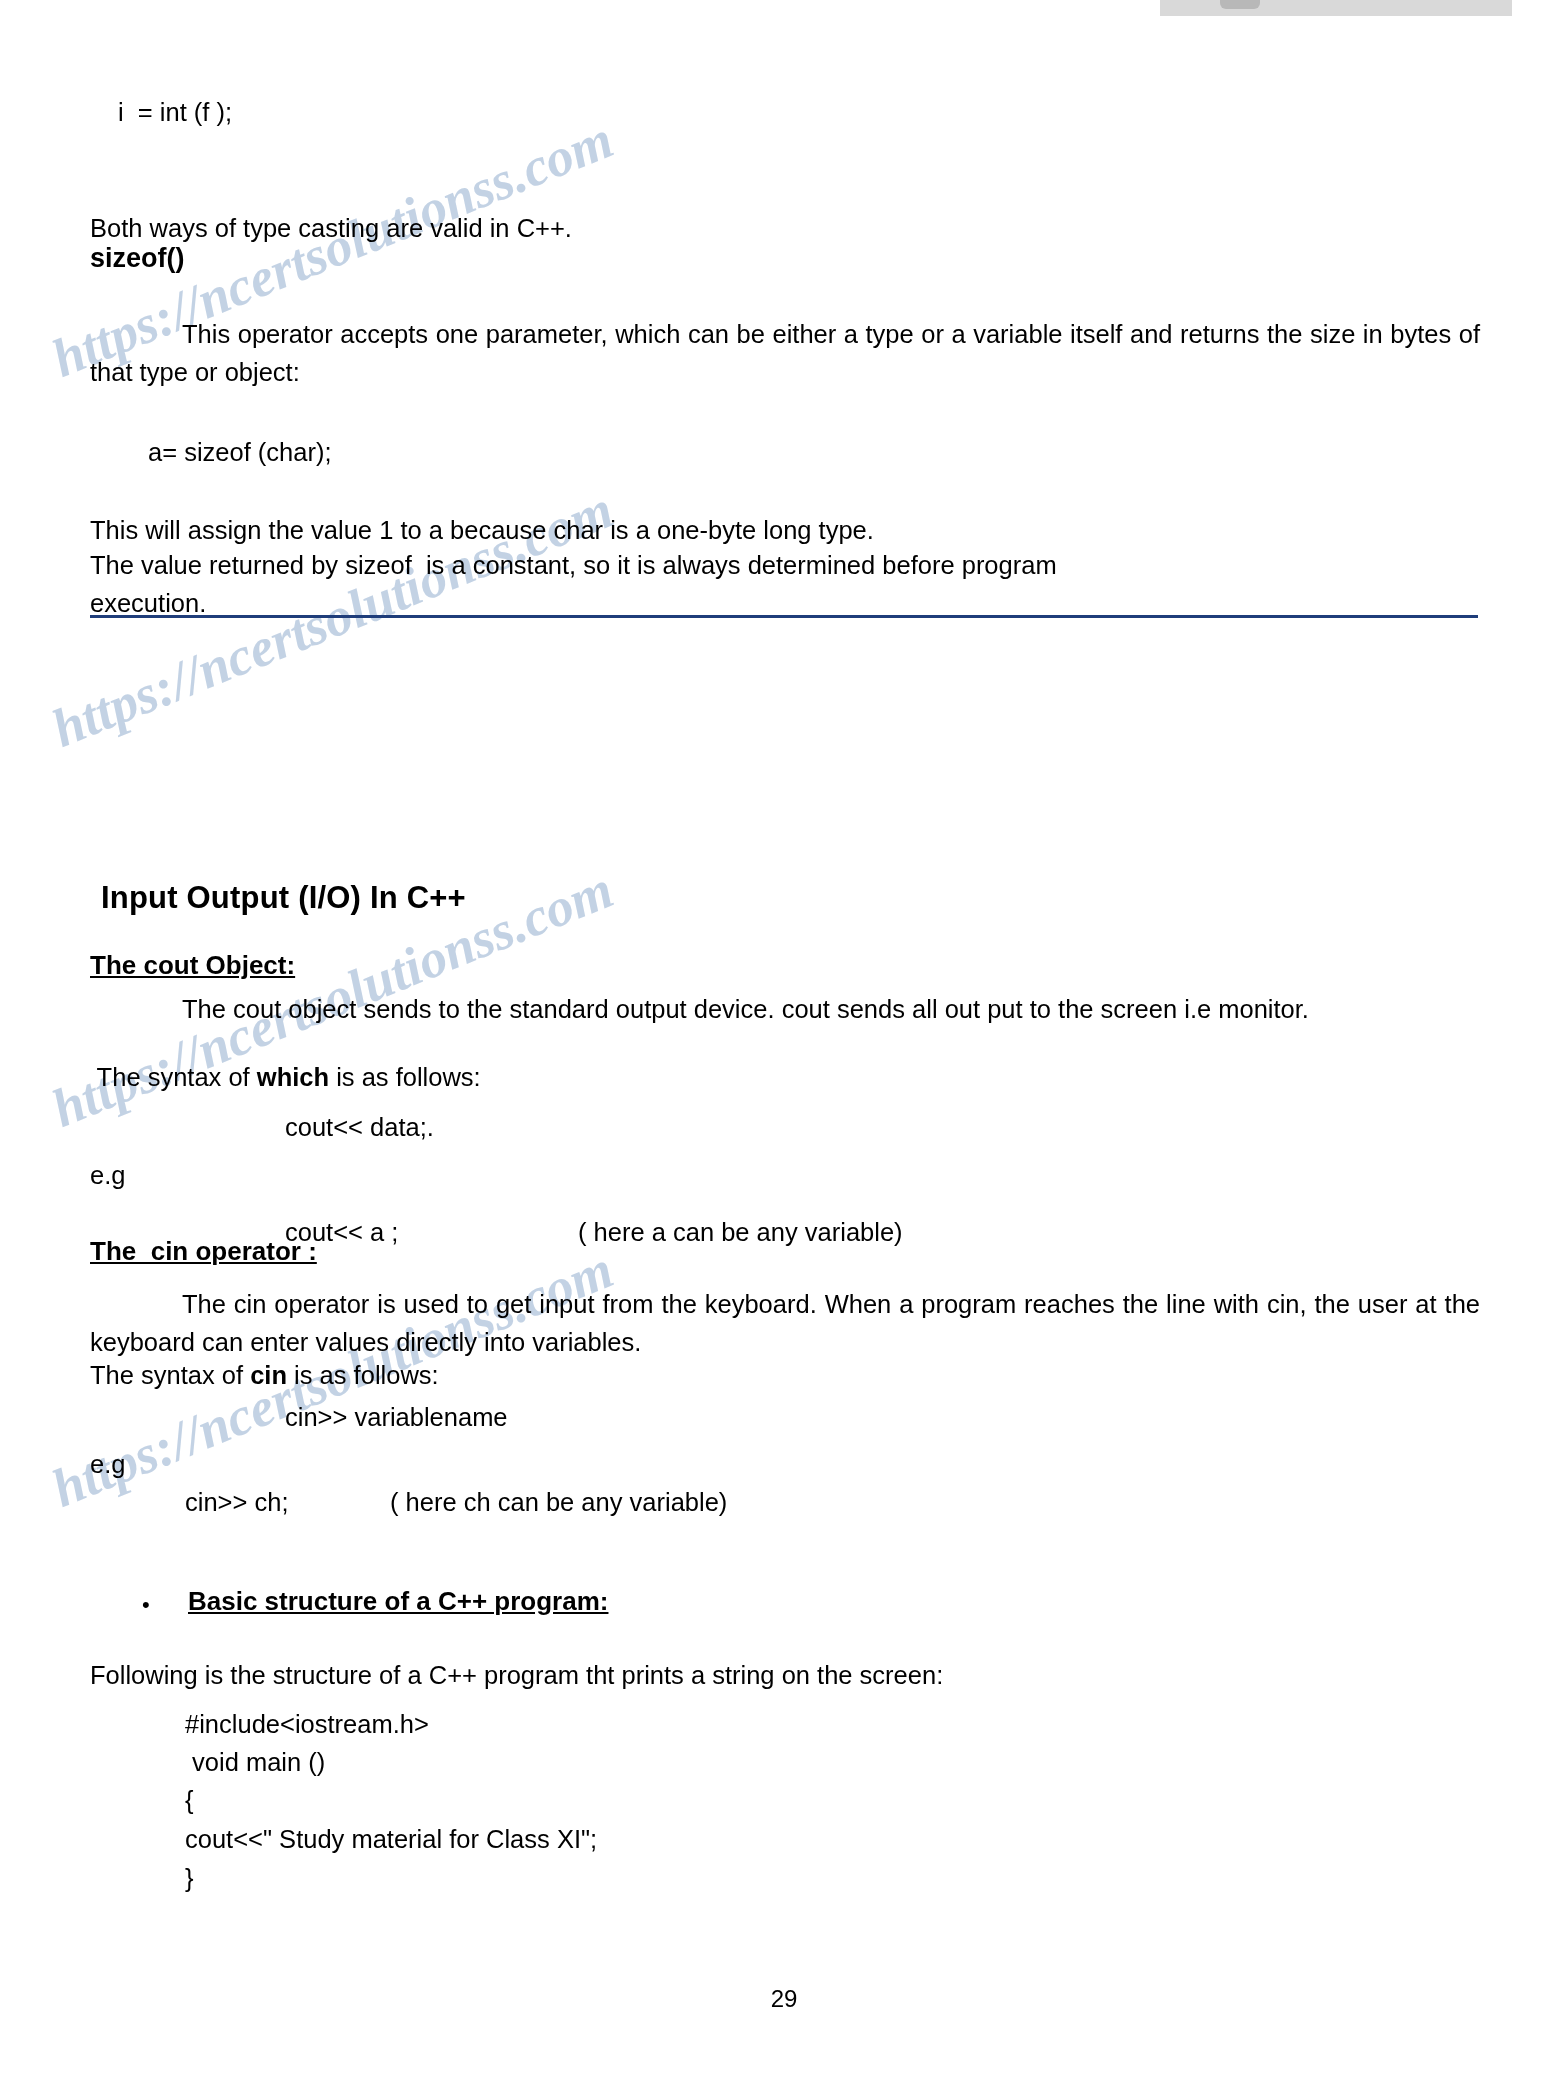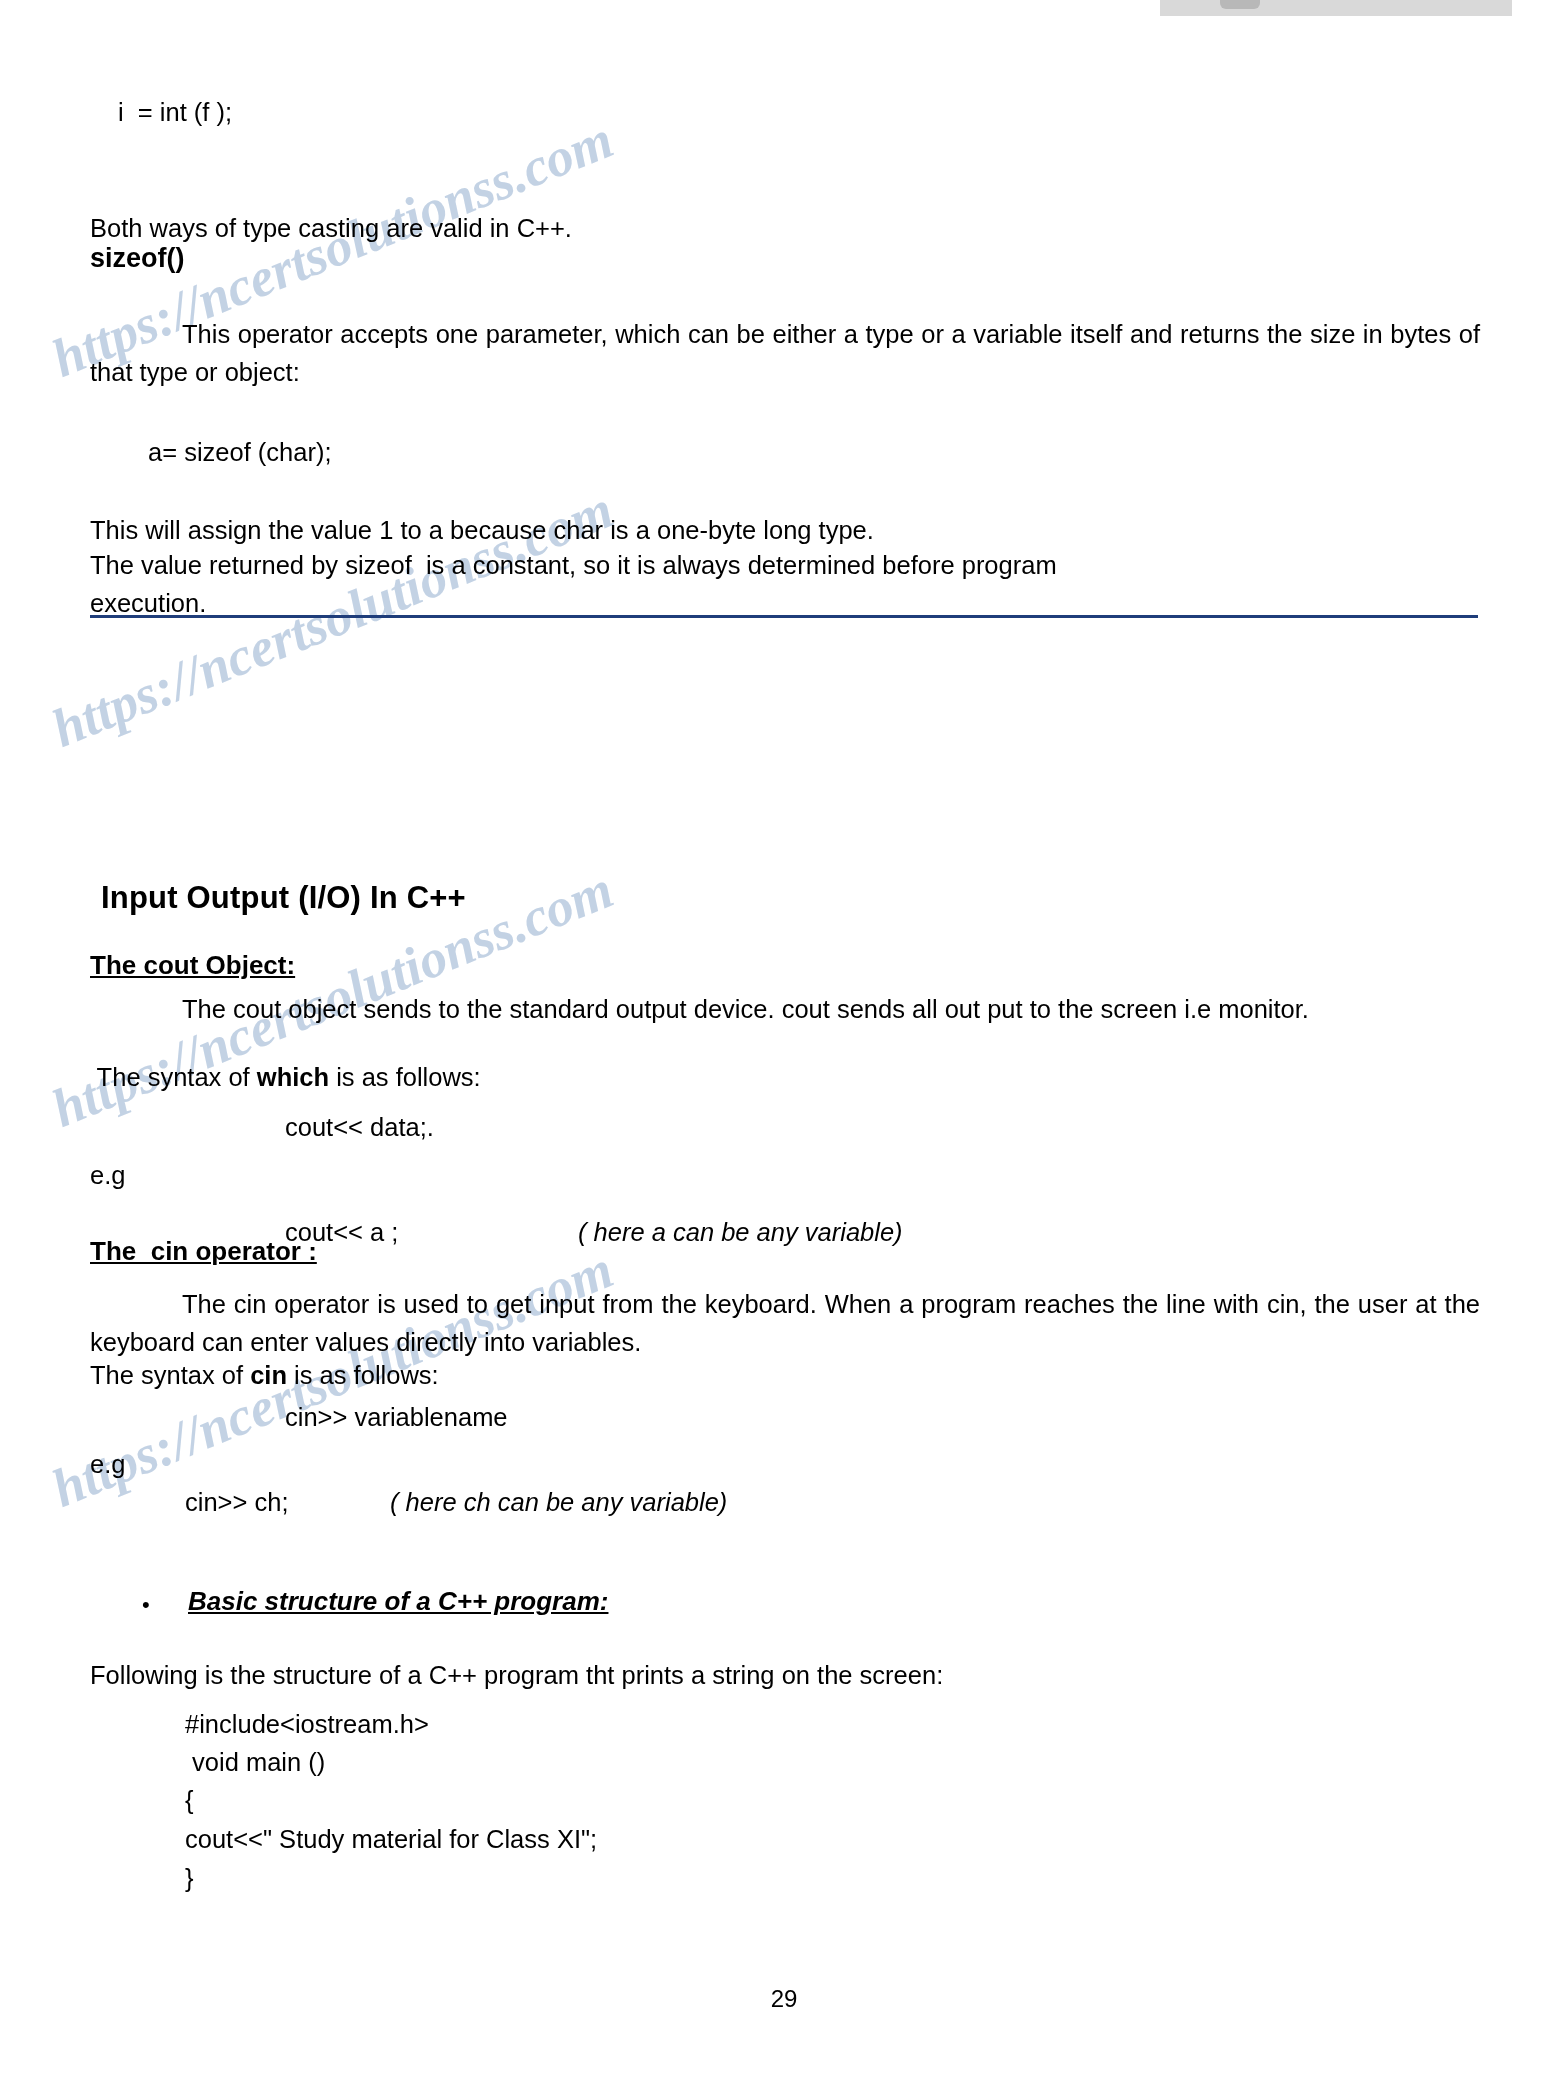--- a/index.html
+++ b/index.html
@@ -62,21 +62,21 @@
     line-height: 1.0;
     white-space: pre;
   }
   .just {
     position: absolute;
     font-size: 25.5px;
     line-height: 38px;
     text-align: justify;
   }
   .bold { font-weight: bold; }
-  .ital { font-style: italic; }
+  .ital { }
   .uline { text-decoration: underline; }
 
   .hr {
     position: absolute;
     left: 90px;
     top: 615px;
     width: 1388px;
     height: 3px;
     background: #1f3d7a;
   }

